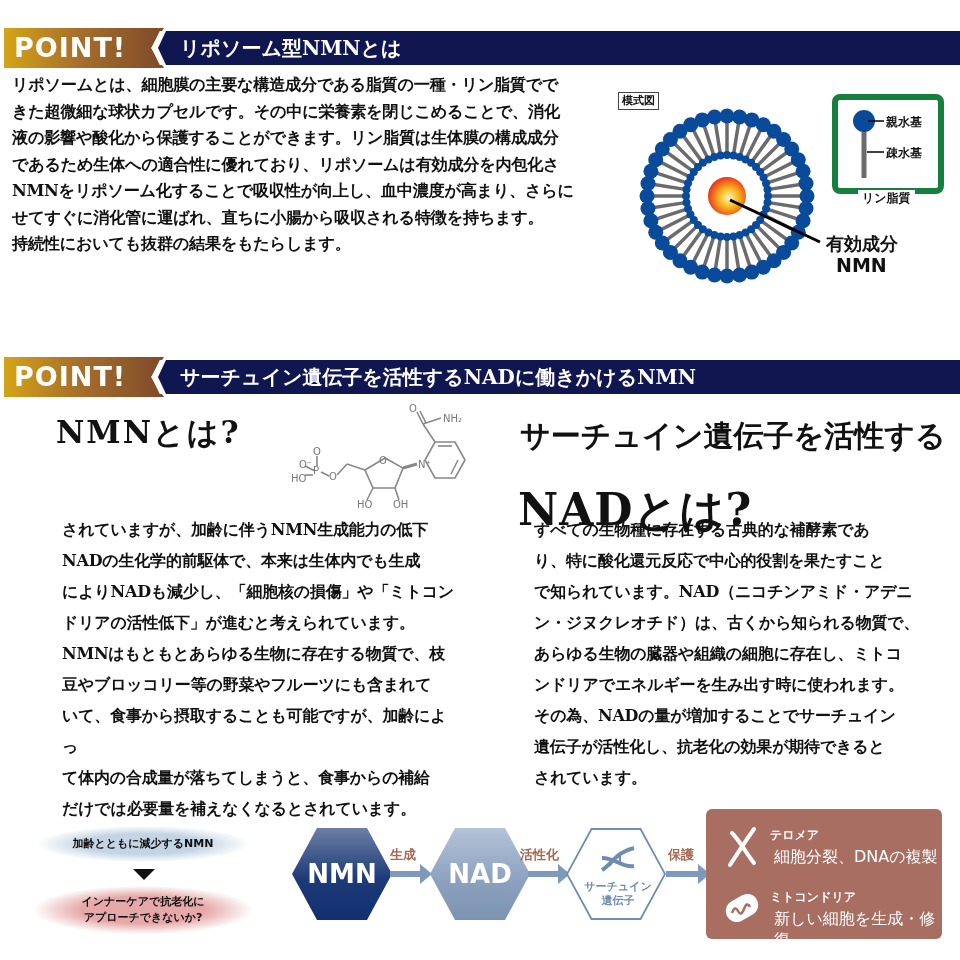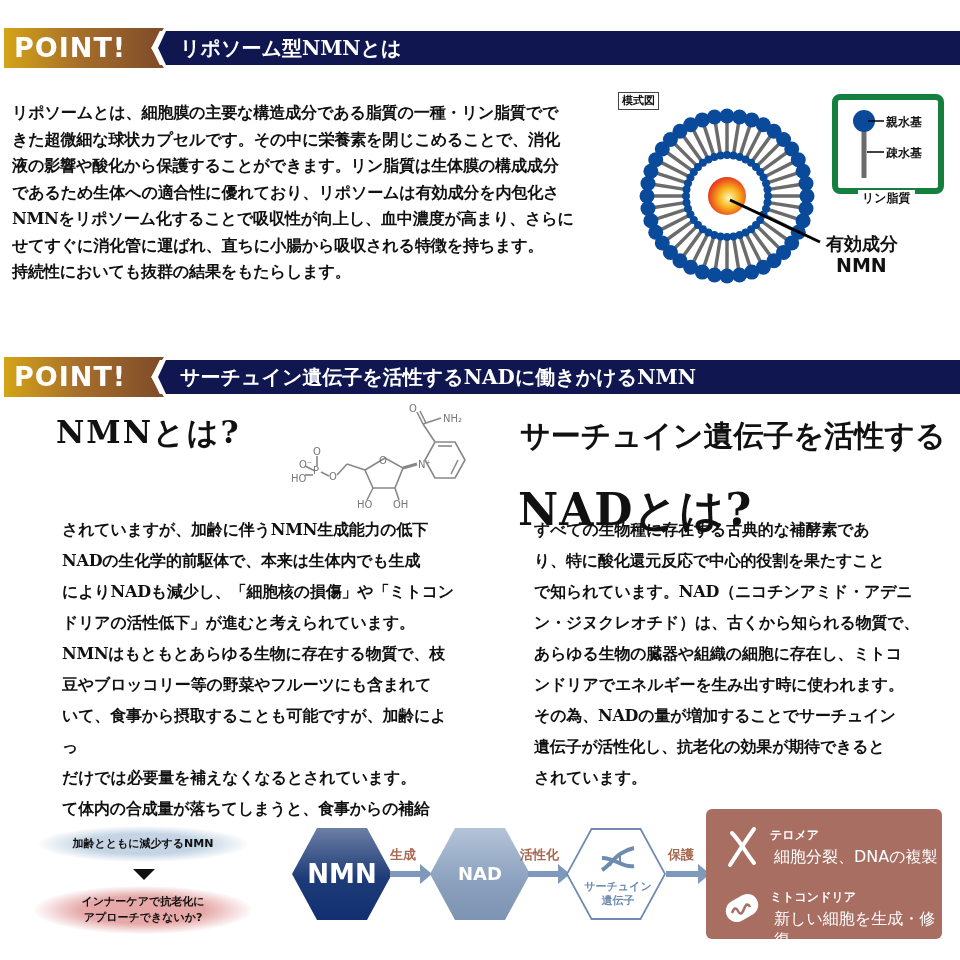--- a/index.html
+++ b/index.html
@@ -13,21 +13,21 @@
     line-height: 40px; padding-left: 10px; letter-spacing: 1px; }
   .banner .bar { position: absolute; left: 158px; right: 0; top: 3px; height: 34px; background: #101650;
     clip-path: polygon(8px 0, 100% 0, 100% 100%, 8px 100%, 0 50%); }
   .banner .chev { position: absolute; left: 150px; top: 3px; width: 14px; height: 34px; background: #fff;
     clip-path: polygon(100% 0, 40% 50%, 100% 100%, 70% 100%, 10% 50%, 70% 0); }
   .banner .title { position: absolute; left: 180px; top: 3px; height: 34px; line-height: 34px;
     color: #fff; font-weight: bold; font-size: 20px; }
   #b1 { top: 28px; }
   #b2 { top: 357px; }
 
-  .p1-text { position: absolute; left: 12px; top: 100px; width: 575px; font-size: 16.2px; line-height: 26.5px;
+  .p1-text { position: absolute; left: 12px; top: 72px; width: 575px; font-size: 16.2px; line-height: 26.5px;
     font-weight: bold; letter-spacing: -0.3px; }
 
   .diagram { position: absolute; left: 600px; top: 80px; width: 360px; height: 220px; }
   .diag-label { position: absolute; left: 18px; top: 12px; border: 1px solid #444; padding: 0 3px;
     font-family: "DejaVu Sans", sans-serif; font-weight: bold; font-size: 11px; line-height: 16px; }
   .legend-box { position: absolute; left: 232px; top: 14px; width: 112px; height: 100px;
     border: 6px solid #15803d; border-radius: 8px; }
   .legend-text { position: absolute; font-family: "DejaVu Sans", sans-serif; font-weight: bold; font-size: 12px; }
   .nmn-label { position: absolute; font-family: "DejaVu Sans", sans-serif; font-weight: bold; text-align: center; }
 
@@ -48,21 +48,21 @@
   .pill-red { left: 4px; top: 64px; width: 218px; height: 48px; padding-top: 8px; line-height: 16px;
     background: radial-gradient(ellipse at center, #e6a8a8 40%, rgba(230,170,170,0) 72%); }
   .tri { position: absolute; left: 103px; top: 47px; width: 0; height: 0;
     border-left: 11px solid transparent; border-right: 11px solid transparent; border-top: 11px solid #111; }
 
   .flow-right { position: absolute; left: 290px; top: 810px; width: 420px; height: 130px; }
   .hex { position: absolute; top: 18px; width: 100px; height: 92px;
     clip-path: polygon(25% 0, 75% 0, 100% 50%, 75% 100%, 25% 100%, 0 50%);
     color: #fff; font-family: "DejaVu Sans", sans-serif; font-weight: bold; text-align: center; }
   .hex-nmn { left: 2px; background: linear-gradient(180deg, #6c7fa5 0%, #1d3b78 55%, #123070 100%); font-size: 26px; line-height: 92px; }
-  .hex-nad { left: 140px; background: linear-gradient(180deg, #b4c3d8 0%, #8aa0bd 60%, #7c93b2 100%); font-size: 18px; line-height: 92px; }
+  .hex-nad { left: 140px; background: linear-gradient(180deg, #b4c3d8 0%, #8aa0bd 60%, #7c93b2 100%); font-size: 26px; line-height: 92px; }
   .hex-sirt-outer { left: 276px; background: #6e8bb0; }
   .hex-sirt-inner { position: absolute; left: 2px; top: 2px; width: 96px; height: 88px; background: #fff;
     clip-path: polygon(25% 0, 75% 0, 100% 50%, 75% 100%, 25% 100%, 0 50%); }
   .sirt-text { position: absolute; left: 0; top: 50px; width: 100px; color: #6e8bb0; font-size: 11px; line-height: 14px; font-weight: bold; }
   .arrow { position: absolute; top: 58px; height: 12px; }
   .arrow-shaft { position: absolute; top: 3px; left: 0; height: 6px; background: #7e99ba; }
   .arrow-head { position: absolute; top: -4px; width: 0; height: 0;
     border-top: 10px solid transparent; border-bottom: 10px solid transparent; border-left: 12px solid #7e99ba; }
   .arrow-label { position: absolute; top: 36px; color: #a86850; font-family: "DejaVu Sans", sans-serif; font-weight: bold; font-size: 13px; }
 
@@ -292,22 +292,22 @@
 <div class="h-nad-2">NADとは?</div>
 
 <div class="col-text col-left">
   <div>されていますが、加齢に伴うNMN生成能力の低下</div>
   <div>NADの生化学的前駆体で、本来は生体内でも生成</div>
   <div>によりNADも減少し、「細胞核の損傷」や「ミトコン</div>
   <div>ドリアの活性低下」が進むと考えられています。</div>
   <div>NMNはもともとあらゆる生物に存在する物質で、枝</div>
   <div>豆やブロッコリー等の野菜やフルーツにも含まれて</div>
   <div>いて、食事から摂取することも可能ですが、加齢によっ</div>
+  <div>て体内の合成量が落ちてしまうと、食事からの補給</div>
   <div>だけでは必要量を補えなくなるとされています。</div>
-  <div>て体内の合成量が落ちてしまうと、食事からの補給</div>
 </div>
 
 <div class="col-text col-right">
   <div>すべての生物種に存在する古典的な補酵素であ</div>
   <div>り、特に酸化還元反応で中心的役割を果たすこと</div>
   <div>で知られています。NAD（ニコチンアミド・アデニ</div>
   <div>ン・ジヌクレオチド）は、古くから知られる物質で、</div>
   <div>あらゆる生物の臓器や組織の細胞に存在し、ミトコ</div>
   <div>ンドリアでエネルギーを生み出す時に使われます。</div>
   <div>その為、NADの量が増加することでサーチュイン</div>

